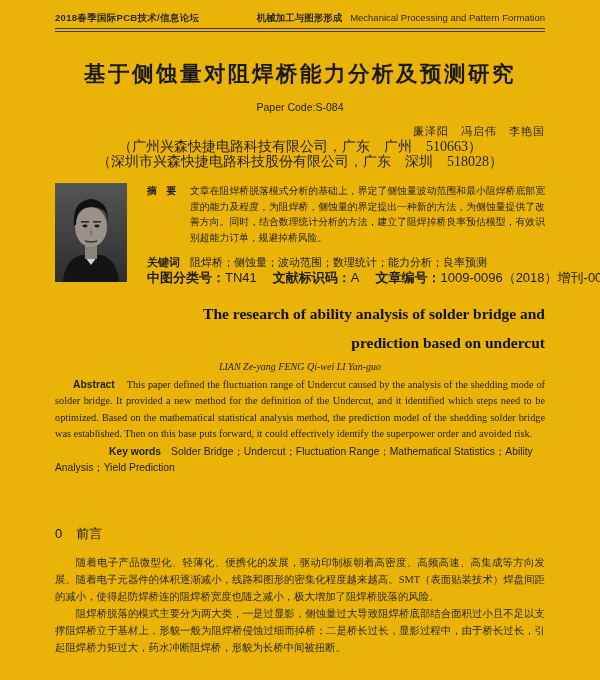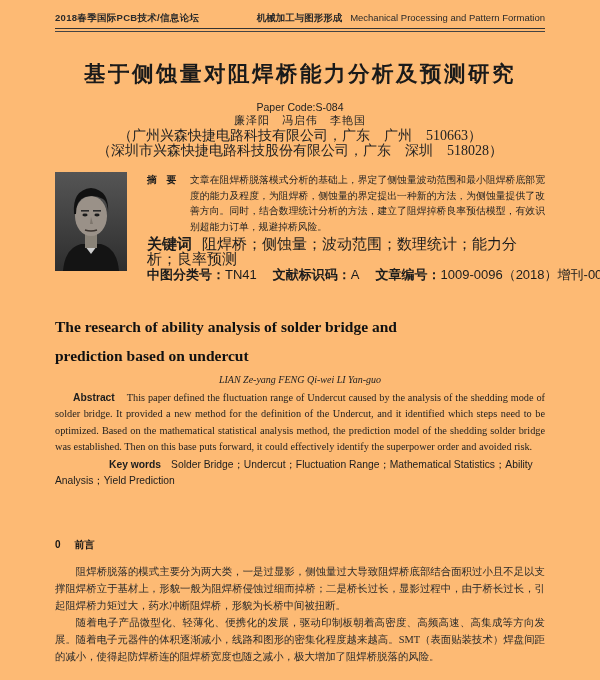--- a/index.html
+++ b/index.html
@@ -4,21 +4,21 @@
 <style>
   html, body {
     margin: 0;
     padding: 0;
     background: #ffffff;
   }
   .page {
     position: relative;
     width: 600px;
     height: 680px;
-    background: #fdba74;
+    background: #eab308;
     color: #1c1c1c;
     font-family: "Liberation Serif", "DejaVu Serif", serif;
     overflow: hidden;
     box-sizing: border-box;
     padding: 12px 55px 0 55px;
   }
   
   .running-head {
     display: flex;
     justify-content: space-between;
@@ -48,22 +48,22 @@
     color: #1a1a1a;
   }
   .paper-code {
     margin-top: 13px;
     text-align: center;
     font-family: "Liberation Sans", "DejaVu Sans", sans-serif;
     font-size: 10.5px;
     color: #222;
   }
   .authors-cn {
-    margin-top: 0;
-    text-align: center;
+    margin-top: 11px;
+    text-align: right;
     font-size: 11px;
     letter-spacing: 1px;
     color: #222;
   }
   .affiliation {
     text-align: center;
     font-size: 14px;
     line-height: 15px;
     color: #222;
   }
@@ -98,22 +98,22 @@
     white-space: nowrap;
   }
   .abs-text {
     flex: 1;
     font-size: 9.8px;
     line-height: 15.5px;
     text-align: justify;
     color: #1f1f1f;
   }
   .kw-cn {
-    margin-top: 2px;
-    font-size: 15px;
+    margin-top: 10px;
+    font-size: 11px;
     line-height: 15px;
   }
   .kw-cn .lbl {
     font-family: "Liberation Sans", "DejaVu Sans", sans-serif;
     font-weight: bold;
     margin-right: 10px;
   }
   .clc-line {
     margin-top: 0;
     font-size: 13px;
@@ -121,22 +121,22 @@
     white-space: nowrap;
     text-align: right;
   }
   .clc-line .lbl {
     font-family: "Liberation Sans", "DejaVu Sans", sans-serif;
     font-weight: bold;
   }
   .clc-line .val { margin-right: 16px; font-family: "Liberation Sans", "DejaVu Sans", sans-serif; }
   
   .title-en {
-    margin-top: 30px;
-    text-align: left;
+    margin-top: 14px;
+    text-align: right;
     font-family: "Liberation Serif", "DejaVu Serif", serif;
     font-weight: bold;
     font-size: 15.5px;
     line-height: 29px;
     color: #111;
   }
   .authors-en {
     margin-top: 4px;
     text-align: center;
     font-style: italic;
@@ -164,22 +164,22 @@
     text-align: left;
     text-indent: 18px;
     color: #1d1d1d;
     font-family: "Liberation Sans", "DejaVu Sans", sans-serif;
   }
   .kw-en .lbl { font-weight: bold; margin-right: 10px; padding-left: 36px; }
   
   .sec-heading {
     margin-top: 48px;
     font-family: "Liberation Sans", "DejaVu Sans", sans-serif;
-    font-weight: bold;
-    font-size: 10px;
+    font-weight: normal;
+    font-size: 13px;
     color: #141414;
   }
   .sec-heading .num { margin-right: 14px; }
   .body-par {
     margin-top: 11px;
     font-size: 10.4px;
     line-height: 17px;
     text-align: justify;
     text-indent: 2em;
     color: #2a2a2a;
@@ -261,16 +261,16 @@
     <span class="lbl">Abstract</span><span>This paper defined the fluctuation range of Undercut caused by the analysis of the shedding mode of solder bridge. It provided a new method for the definition of the Undercut, and it identified which steps need to be optimized. Based on the mathematical statistical analysis method, the prediction model of the shedding solder bridge was established. Then on this base puts forward, it could effectively identify the superpower order and avoided risk.</span>
   </div>
 
   <div class="kw-en">
     <span class="lbl">Key words</span><span>Solder Bridge；Undercut；Fluctuation Range；Mathematical Statistics；Ability Analysis；Yield Prediction</span>
   </div>
 
   <div class="sec-heading">
     <span class="num">0</span><span>前言</span>
   </div>
+  <div class="body-par">随着电子产品微型化、轻薄化、便携化的发展，驱动印制板朝着高密度、高频高速、高集成等方向发展。随着电子元器件的体积逐渐减小，线路和图形的密集化程度越来越高。SMT（表面贴装技术）焊盘间距的减小，使得起防焊桥连的阻焊桥宽度也随之减小，极大增加了阻焊桥脱落的风险。</div>
   <div class="body-par">阻焊桥脱落的模式主要分为两大类，一是过显影，侧蚀量过大导致阻焊桥底部结合面积过小且不足以支撑阻焊桥立于基材上，形貌一般为阻焊桥侵蚀过细而掉桥；二是桥长过长，显影过程中，由于桥长过长，引起阻焊桥力矩过大，药水冲断阻焊桥，形貌为长桥中间被扭断。</div>
-  <div class="body-par">随着电子产品微型化、轻薄化、便携化的发展，驱动印制板朝着高密度、高频高速、高集成等方向发展。随着电子元器件的体积逐渐减小，线路和图形的密集化程度越来越高。SMT（表面贴装技术）焊盘间距的减小，使得起防焊桥连的阻焊桥宽度也随之减小，极大增加了阻焊桥脱落的风险。</div>
 
 </div>
 
 </body></html>

